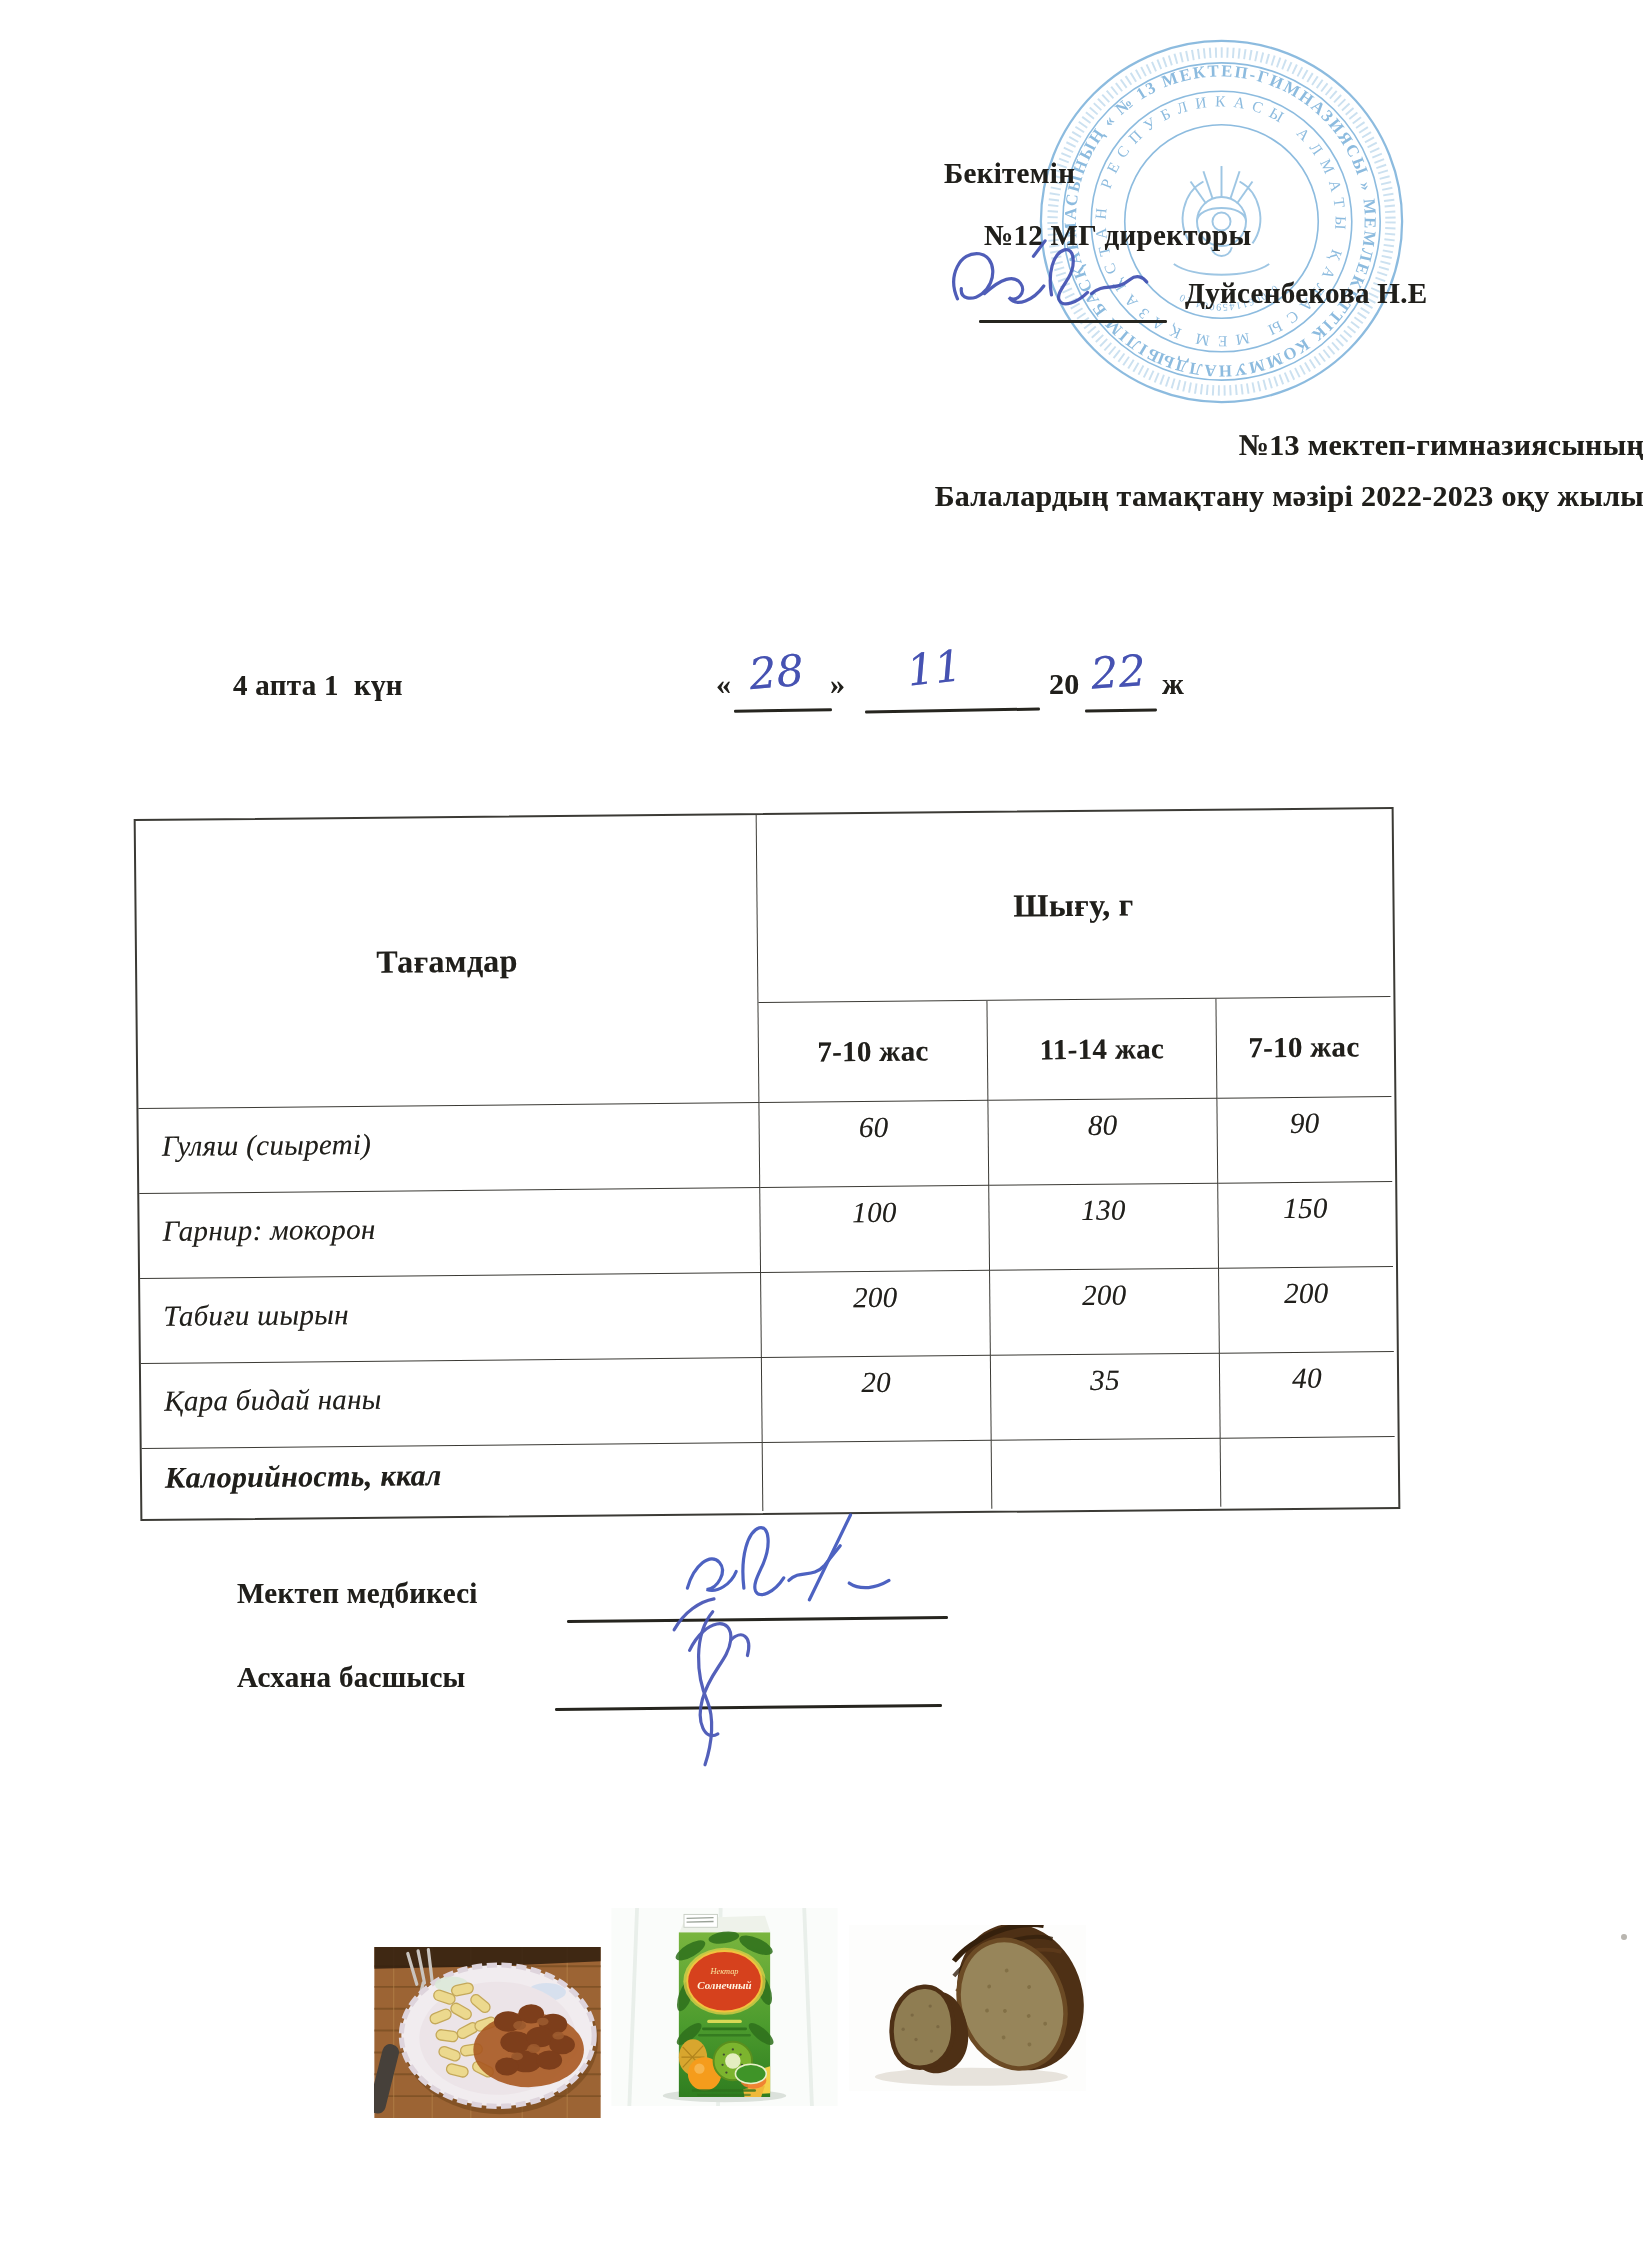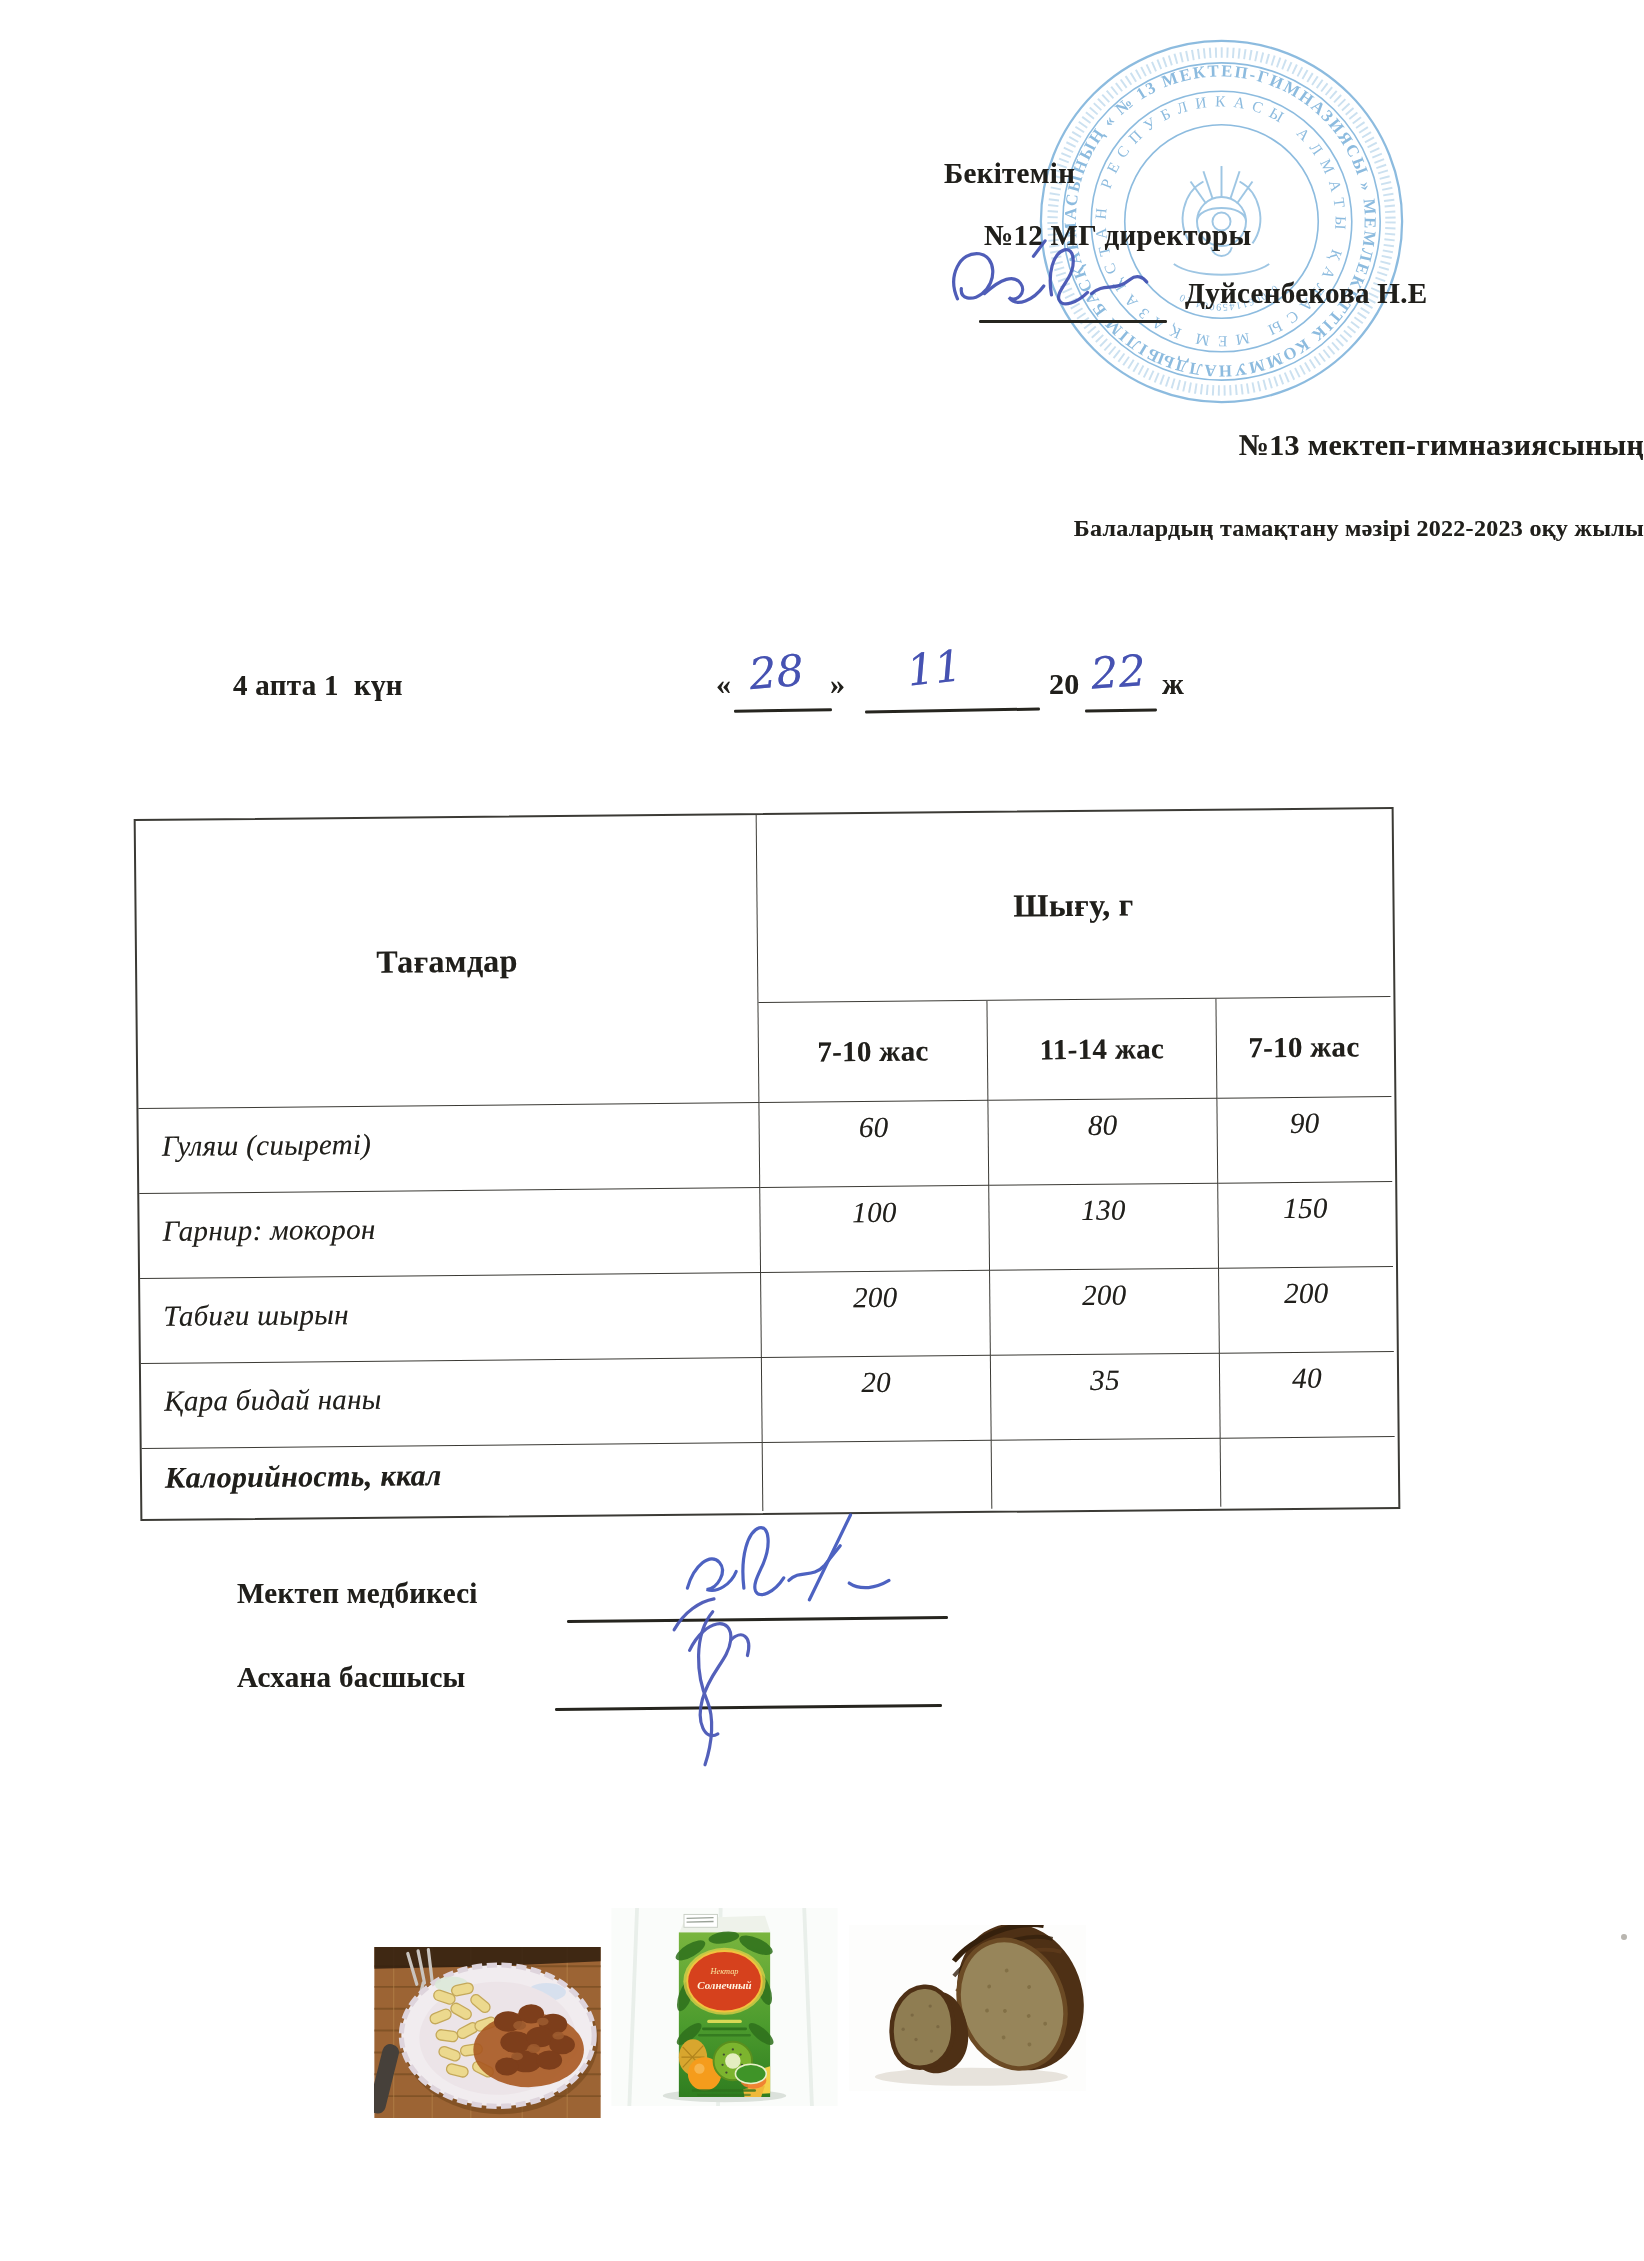--- a/index.html
+++ b/index.html
@@ -85,21 +85,21 @@
     <g stroke="#4150b2" stroke-width="5" fill="none" stroke-linecap="round" opacity=".92">
       <path d="M24,96 C8,60 28,22 58,26 C84,30 86,70 62,88 C46,100 28,96 30,80"></path>
       <path d="M66,88 C92,64 112,58 122,72 C132,86 116,102 104,94 C116,110 142,98 158,76"></path>
       <path d="M170,90 C164,56 172,26 190,20 C206,16 208,44 196,64 C186,80 178,90 182,98 C188,110 210,102 226,86"></path>
       <path d="M232,88 C252,70 268,86 292,66 C302,58 312,62 318,70"></path>
       <path d="M142,30 L160,6"></path>
     </g>
   </svg>
 
   <div class="abs center-text scan-text b" style="top:428px;font-size:30px;">№13 мектеп-гимназиясының</div>
-  <div class="abs center-text scan-text b" style="top:515px;font-size:24px;">Балалардың тамақтану мәзірі 2022-2023 оқу жылы</div>
+  <div class="abs center-text scan-text b" style="top:479px;font-size:30px;">Балалардың тамақтану мәзірі 2022-2023 оқу жылы</div>
 
   <div class="abs scan-text b" style="left:233px;top:669px;font-size:29px;white-space:pre;">4 апта 1  күн</div>
 
   <div class="abs scan-text b" style="left:716px;top:667px;font-size:30px;">«</div>
   <div class="abs hand" style="left:749px;top:647px;font-size:43px;transform:rotate(-5deg);">28</div>
   <div class="abs scan-text b" style="left:830px;top:667px;font-size:30px;">»</div>
   <div class="abs ink-line" style="left:734px;top:709px;width:98px;transform:rotate(-1deg);"></div>
 
   <div class="abs hand" style="left:907px;top:643px;font-size:43px;transform:rotate(-6deg);">11</div>
   <div class="abs ink-line" style="left:865px;top:709px;width:175px;transform:rotate(-1deg);"></div>

